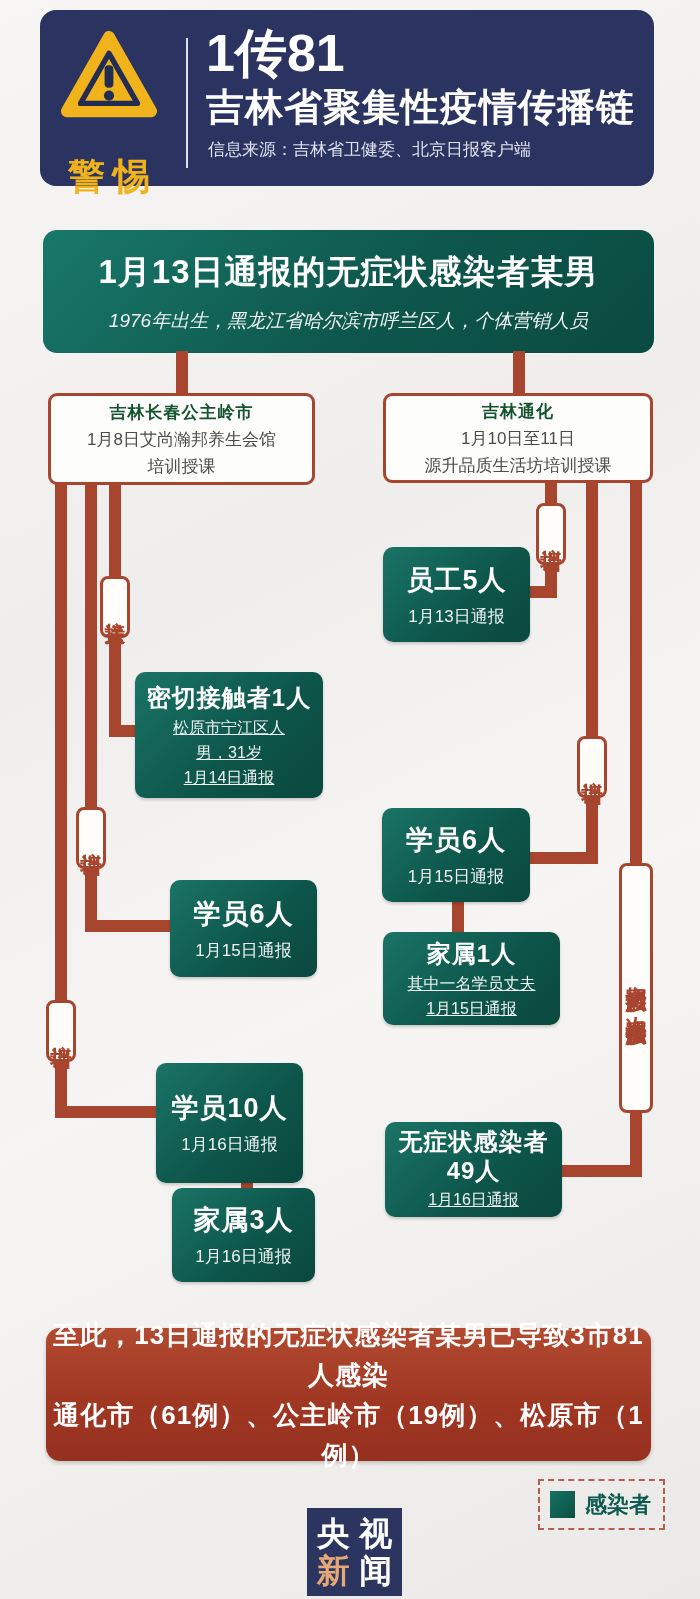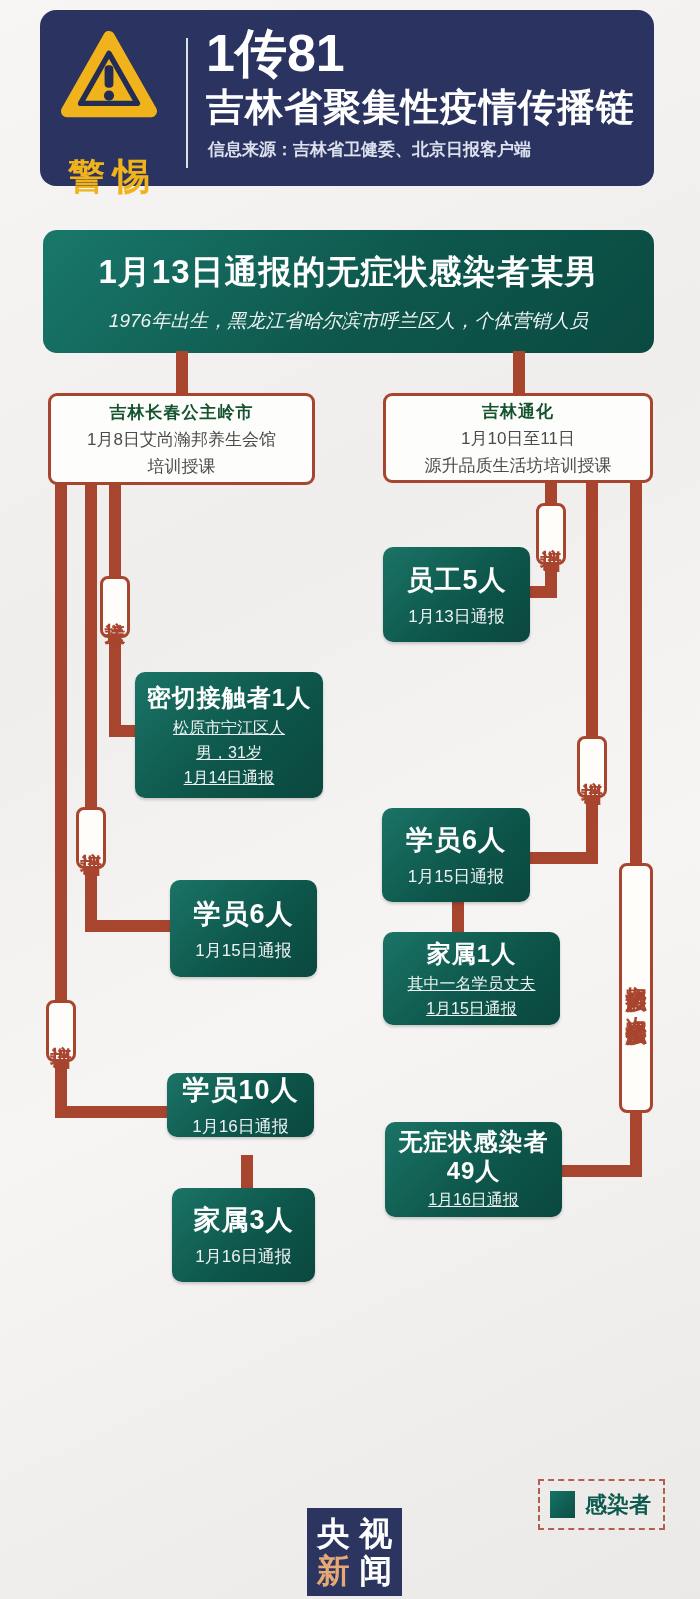--- a/index.html
+++ b/index.html
@@ -15,21 +15,21 @@
     background:#2b3361; border-radius:16px;
   }
   .warn-icon { position:absolute; left:20px; top:16px; width:98px; height:98px; }
   .badge-label {
     position:absolute; left:14px; top:114px; width:110px; text-align:center;
     color:#f1b31c; font-size:37px; font-weight:bold; letter-spacing:8px; text-indent:8px;margin-top:28px;
   }
   .header-divider { position:absolute; left:146px; top:28px; width:2px; height:130px; background:rgba(255,255,255,.85); }
   .header-title { position:absolute; left:166px; top:14px; color:#fff; font-size:52px; font-weight:bold; line-height:58px; }
   .header-subtitle { position:absolute; left:166px; top:74px; color:#fff; font-size:38px; font-weight:bold; line-height:46px; letter-spacing:1px; }
-  .header-meta1 { position:absolute; left:168px; top:128px; color:#dde1ee; font-size:17px; font-weight:bold; }
+  .header-meta1 { position:absolute; left:168px; top:128px; color:#dde1ee; font-size:17px; font-weight:normal; }
   .header-meta2 { position:absolute; left:168px; top:154px; color:#dde1ee; font-size:16px; font-weight:bold; }
   
   .index-case {
     position:absolute; left:43px; top:230px; width:611px; height:123px;
     background:linear-gradient(135deg,#19786b 0%,#0e574c 55%,#0a4a41 100%);
     border-radius:14px; color:#fff; text-align:center;
     display:flex; flex-direction:column; align-items:center; justify-content:center; gap:13px;
   }
   .index-title { font-size:33px; font-weight:bold; letter-spacing:1px; }
   .index-sub { font-size:19px; color:#eef3f2;font-style:italic; }
@@ -144,21 +144,21 @@
     <div class="node-line tight">松原市宁江区人</div>
     <div class="node-line tight">男，31岁</div>
     <div class="node-line tight">1月14日通报</div>
   </div>
 
   <div class="node" style="left:170px; top:880px; width:147px; height:97px;">
     <div class="node-title">学员6人</div>
     <div class="node-line">1月15日通报</div>
   </div>
 
-  <div class="node" style="left:167px; top:1063px; width:147px; height:64px;margin-top:10px;">
+  <div class="node" style="left:156px; top:1063px; width:147px; height:120px;">
     <div class="node-title">学员10人</div>
     <div class="node-line">1月16日通报</div>
   </div>
 
   <div class="vline" style="left:241px; top:1155px; height:33px;"></div>
 
   <div class="node" style="left:172px; top:1188px; width:143px; height:94px;">
     <div class="node-title">家属3人</div>
     <div class="node-line">1月16日通报</div>
   </div>
@@ -193,20 +193,24 @@
     <div class="node-line tight">其中一名学员丈夫</div>
     <div class="node-line tight">1月15日通报</div>
   </div>
 
   <div class="node" style="left:385px; top:1122px; width:177px; height:95px;">
     <div class="node-title small" style="line-height:1.2;">无症状感染者</div>
     <div class="node-title small" style="line-height:1.2;">49人</div>
     <div class="node-line tight">1月16日通报</div>
   </div>
 
+  <div class="summary">
+    <div>至此，13日通报的无症状感染者某男已导致3市81人感染</div>
+    <div>通化市（61例）、公主岭市（19例）、松原市（1例）</div>
+  </div>
 
   <div class="legend">
     <div class="legend-swatch"></div>
     <div class="legend-label">感染者</div>
   </div>
 
   <div class="logo">
     <span>央</span>
     <span>视</span>
     <span class="tan">新</span>

